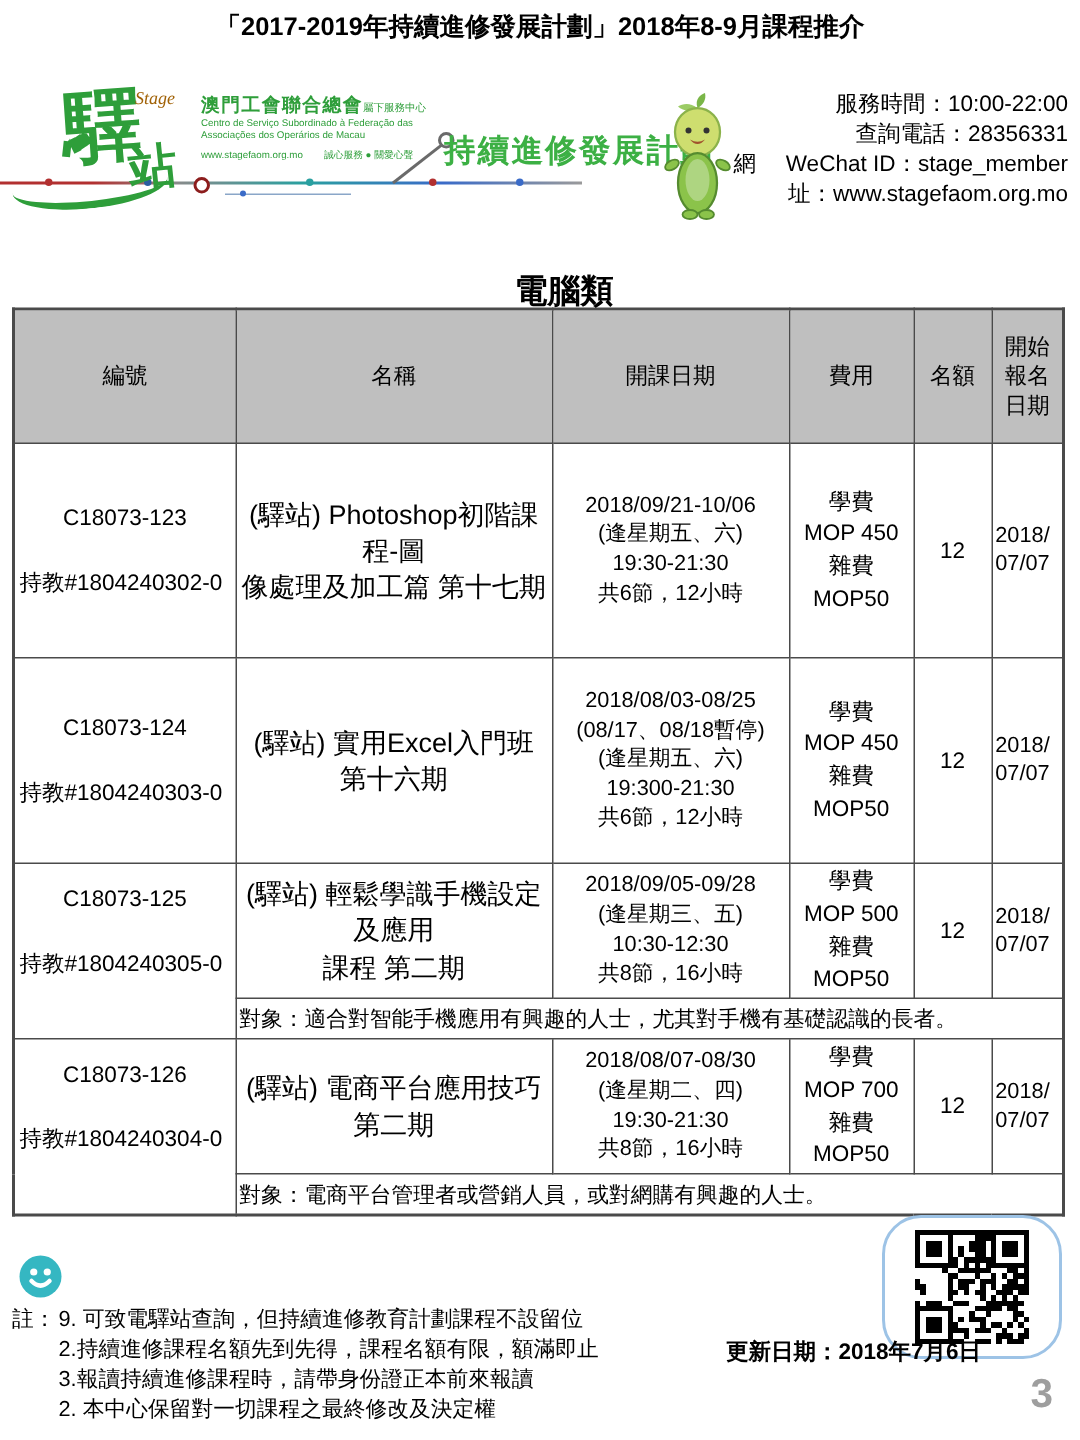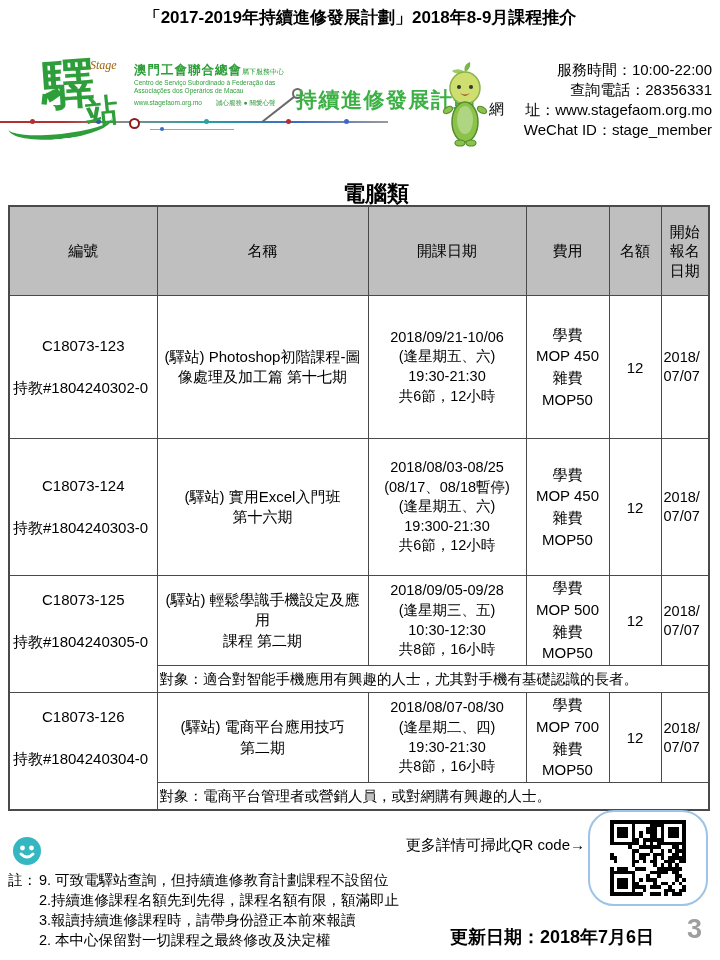--- a/index.html
+++ b/index.html
@@ -45,35 +45,35 @@
   .row1 td{height:140px;}
   .row2 td{height:134px;}
   .row3 td{height:86px;}
   .row4 td{height:85px;}
   .target-row td{height:24px;}
   .code-cell{font-size:15px;}
   .code-wrap{display:flex;flex-direction:column;gap:25px;}
   .has-target .code-wrap{margin-bottom:26px;}
   .code-num{text-align:center;}
   .code-id{text-align:left;padding-left:1px;white-space:nowrap;}
-  .name-cell{text-align:center;font-size:15px;line-height:1.35;margin-top:16px;}
+  .name-cell{text-align:center;font-size:18px;line-height:1.35;margin-top:16px;}
   .sched-cell{text-align:center;font-size:14.5px;line-height:1.35;}
   .fee-cell{text-align:center;font-size:15px;line-height:1.45;}
   .quota-cell{text-align:center;font-size:15px;}
   .reg-cell{text-align:left;font-size:14.5px;line-height:1.3;padding-left:3px;}
   .target-cell{text-align:left;font-size:14.5px;padding-left:5px;}
 
   
   .smiley{position:absolute;left:12px;top:836px;}
   .notes{position:absolute;left:8px;top:870px;width:420px;font-size:14.5px;line-height:20px;}
   .notes-label{position:absolute;left:0;top:0;}
   .notes-list{margin-left:31px;}
   .qr-caption{position:absolute;left:370px;top:836px;width:215px;text-align:right;font-size:15px;white-space:nowrap;}
   .qr-box{position:absolute;left:588px;top:810px;width:116px;height:92px;border:2px solid #9dc3e6;border-radius:26px;background:#fff;display:flex;align-items:center;justify-content:center;}
-  .update-date{position:absolute;right:66px;top:925px;font-size:18px;font-weight:bold;white-space:nowrap;}
+  .update-date{position:absolute;right:66px;top:892px;font-size:15px;font-weight:bold;white-space:nowrap;}
   .page-num{position:absolute;right:18px;top:914px;font-size:27px;font-weight:bold;color:#9e9e9e;}
 </style>
 </head>
 <body>
 
 <div class="page">
 
   <h1 class="title">「2017-2019年持續進修發展計劃」2018年8-9月課程推介</h1>
 
   <div class="rail"></div>
@@ -120,22 +120,22 @@
     <ellipse cx="12" cy="48" rx="5" ry="3" fill="#8bc34a" stroke="#558b2f" stroke-width="1.2" transform="rotate(-30 12 48)"></ellipse>
     <ellipse cx="46" cy="48" rx="5" ry="3" fill="#8bc34a" stroke="#558b2f" stroke-width="1.2" transform="rotate(30 46 48)"></ellipse>
     <ellipse cx="24" cy="81" rx="5" ry="3" fill="#8bc34a" stroke="#558b2f" stroke-width="1.2"></ellipse>
     <ellipse cx="35" cy="81" rx="5" ry="3" fill="#8bc34a" stroke="#558b2f" stroke-width="1.2"></ellipse>
   </svg>
   <span class="net-char">網</span>
 
   <div class="contact">
     <div>服務時間：10:00-22:00</div>
     <div>查詢電話：28356331</div>
+    <div>WeChat ID：stage_member</div>
     <div>址：www.stagefaom.org.mo</div>
-    <div>WeChat ID：stage_member</div>
   </div>
 
   <h2 class="section-heading">電腦類</h2>
 
   <table class="courses">
     <colgroup>
       <col style="width:148px">
         <col style="width:211px">
         <col style="width:158px">
       <col style="width:83px">
@@ -224,21 +224,20 @@
   <div class="notes">
     <span class="notes-label">註：</span>
     <div class="notes-list">
         <div>9. 可致電驛站查詢，但持續進修教育計劃課程不設留位</div>
         <div>2.持續進修課程名額先到先得，課程名額有限，額滿即止</div>
         <div>3.報讀持續進修課程時，請帶身份證正本前來報讀</div>
         <div>2. 本中心保留對一切課程之最終修改及決定權</div>
       </div>
   </div>
 
-  <div class="qr-caption">更多詳情可掃此QR code→</div>
   <div class="qr-box">
     <svg id="qr" width="76" height="76" viewBox="0 0 21 21" shape-rendering="crispEdges">
         <rect x="7" y="0" width="1" height="1" fill="#000"></rect>
         <rect x="8" y="0" width="1" height="1" fill="#000"></rect>
         <rect x="9" y="0" width="1" height="1" fill="#000"></rect>
         <rect x="10" y="0" width="1" height="1" fill="#000"></rect>
         <rect x="11" y="0" width="1" height="1" fill="#000"></rect>
         <rect x="12" y="0" width="1" height="1" fill="#000"></rect>
         <rect x="13" y="0" width="1" height="1" fill="#000"></rect>
         <rect x="11" y="1" width="1" height="1" fill="#000"></rect>

